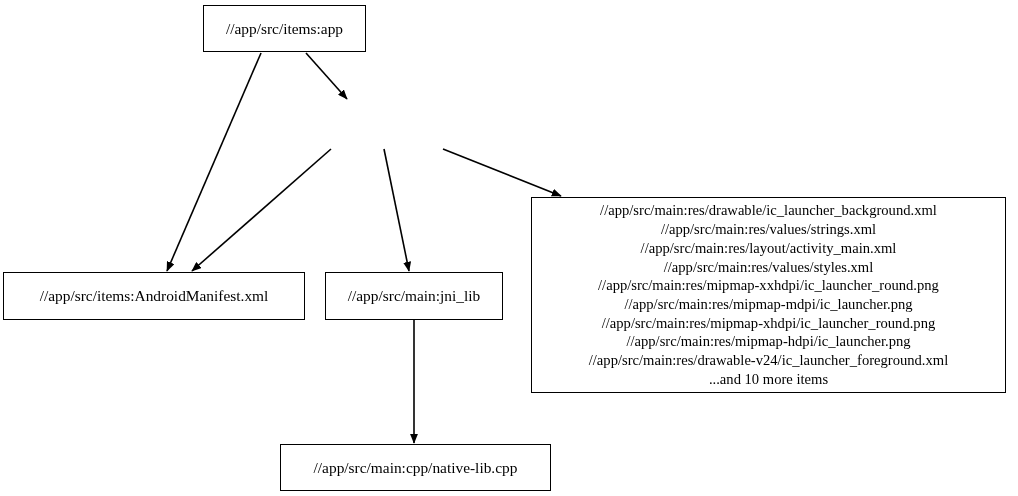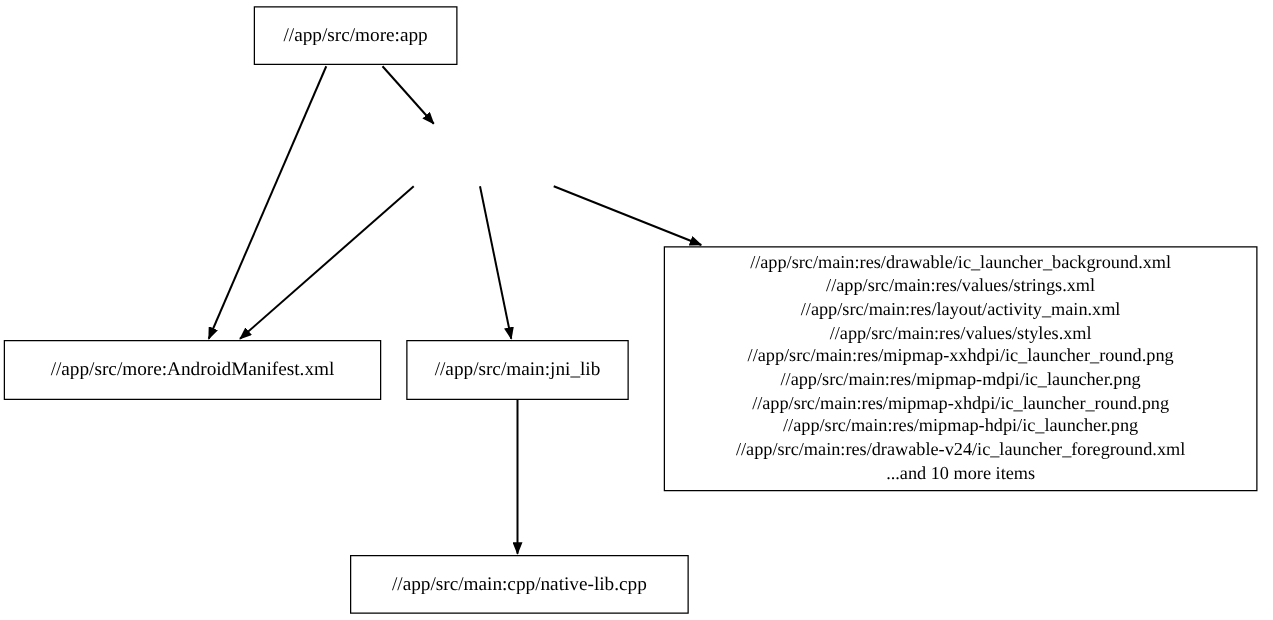--- a/index.html
+++ b/index.html
@@ -70,26 +70,26 @@
     <line x1="331" y1="149" x2="192" y2="271" stroke="#000000" stroke-width="1.6" marker-end="url(#arrowhead)"></line>
 
     <line x1="384" y1="149" x2="409" y2="271" stroke="#000000" stroke-width="1.6" marker-end="url(#arrowhead)"></line>
 
     <line x1="443" y1="149" x2="561" y2="196" stroke="#000000" stroke-width="1.6" marker-end="url(#arrowhead)"></line>
 
     <line x1="414" y1="320" x2="414" y2="443" stroke="#000000" stroke-width="1.6" marker-end="url(#arrowhead)"></line>
   </svg>
 
   <div class="node" style="left:203px; top:5px; width:163px; height:47px;">
-    <span class="node-label">//app/src/more:app</span>
+    <span class="node-label">//app/src/items:app</span>
   </div>
 
 
   <div class="node" style="left:3px; top:272px; width:302px; height:48px;">
-    <span class="node-label">//app/src/more:AndroidManifest.xml</span>
+    <span class="node-label">//app/src/items:AndroidManifest.xml</span>
   </div>
 
   <div class="node" style="left:280px; top:444px; width:271px; height:47px;">
     <span class="node-label">//app/src/main:cpp/native-lib.cpp</span>
   </div>
 
   <div class="node" style="left:325px; top:272px; width:178px; height:48px;">
     <span class="node-label">//app/src/main:jni_lib</span>
   </div>
 

